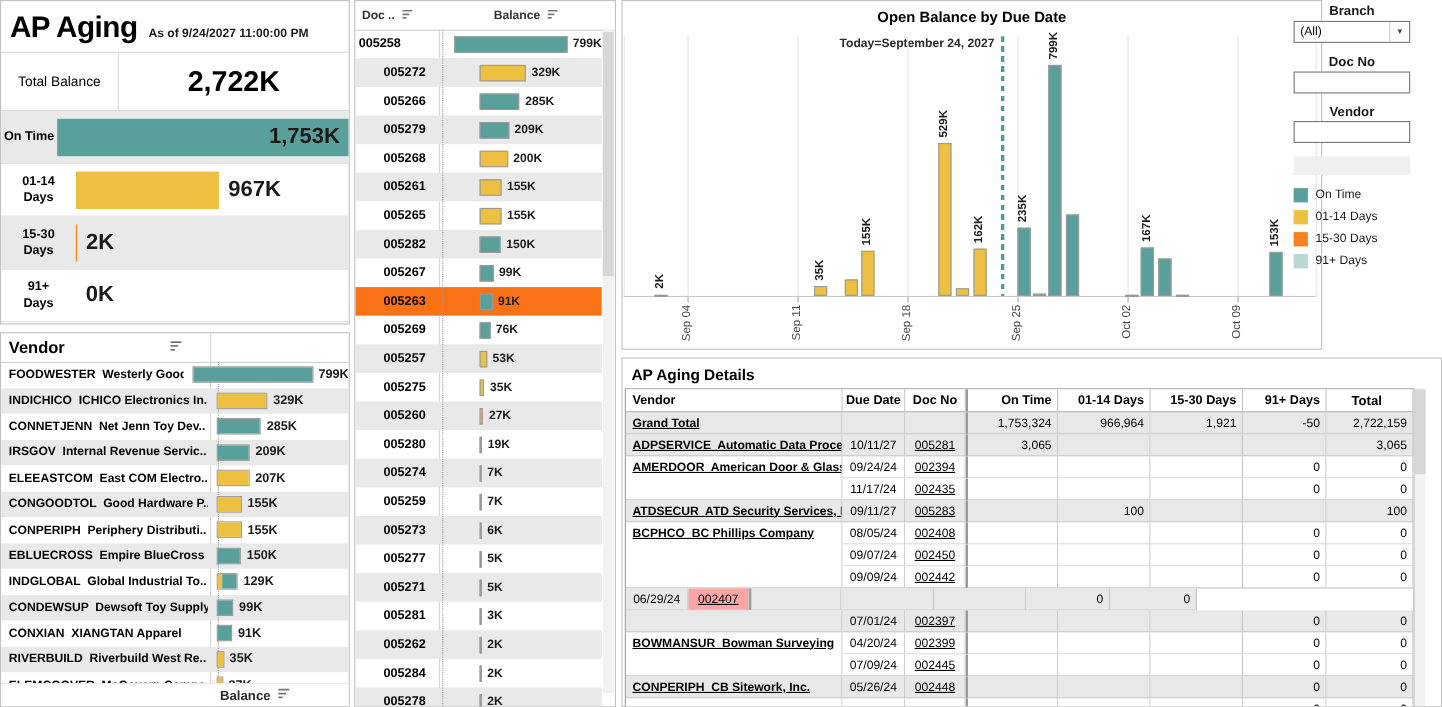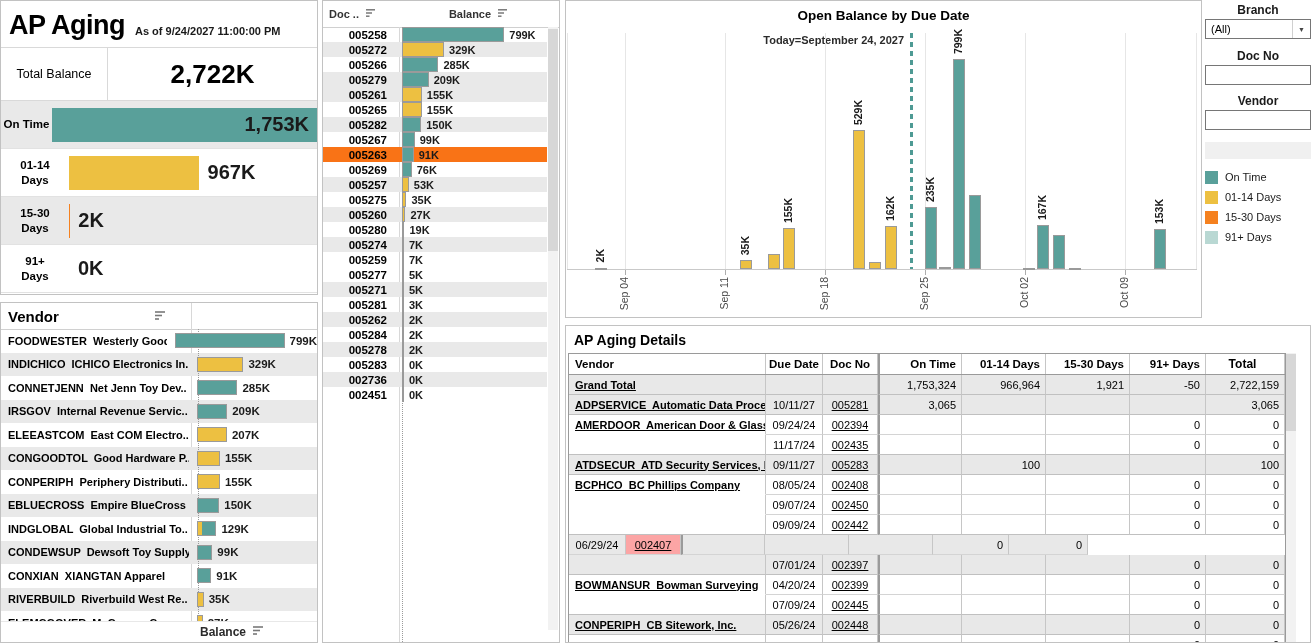--- a/index.html
+++ b/index.html
@@ -30,38 +30,38 @@
   .vval{font-size:11.5px;font-weight:600;margin-left:5px;color:#1a1a1a;}
   .col-divider{position:absolute;top:0;bottom:0;width:0;border-left:1px solid #d8d8d8;}
   .zero-line{position:absolute;top:0;bottom:0;width:0;border-left:1px dotted #9a9a9a;}
   .vp-foot{position:absolute;left:0;right:0;bottom:0;height:20px;background:#fff;display:flex;align-items:center;justify-content:flex-end;padding-right:52px;font-size:12px;font-weight:600;color:#2b2b2b;border-top:1px solid #e8e8e8;}
   
   #p-doc{left:322px;top:0;width:238px;height:643px;}
   .dp-head{height:26px;display:flex;align-items:center;border-bottom:1px solid #d0d0d0;font-size:11px;font-weight:600;color:#333;}
   .dp-head .dh-doc{width:76px;padding-left:6px;box-sizing:border-box;display:flex;align-items:center;}
   .dp-head .dh-bal{flex:1;display:flex;align-items:center;justify-content:center;}
   .drows{position:absolute;top:26px;left:0;right:12px;bottom:0;}
-  .drow{height:15px;display:flex;align-items:center;}
+  .drow{height:26px;display:flex;align-items:center;gap:34px;}
   .ddoc{width:72px;text-align:right;padding-right:8px;font-size:11.5px;font-weight:600;box-sizing:border-box;}
   .dbarzone{flex:1;display:flex;align-items:center;height:100%;position:relative;padding-left:7px;}
   .dbar{height:15px;box-sizing:border-box;}
   .dval{font-size:11px;font-weight:600;margin-left:5px;color:#1a1a1a;}
   .vscroll{position:absolute;width:12px;}
   .vscroll .track{position:absolute;left:1px;right:1px;top:0;bottom:0;background:#f2f2f2;}
   .vscroll .thumb{position:absolute;left:1px;right:1px;background:#d7d7d7;}
   
   #p-chart{left:565px;top:0;width:637px;height:318px;}
   .chart-title{text-align:center;font-size:13.5px;font-weight:700;padding-top:7px;}
   .chart-annotation{position:absolute;top:33px;right:297px;font-size:11px;font-weight:600;color:#2b2b2b;white-space:nowrap;}
   .vtext{writing-mode:vertical-rl;transform:rotate(180deg);position:absolute;white-space:nowrap;}
   .cbar{position:absolute;box-sizing:border-box;border:1px solid #9a9a9a;}
   .cbar-label{font-size:10.5px;font-weight:600;color:#1a1a1a;}
   .ctick-label{font-size:10.5px;color:#4a4a4a;}
   
-  #sidebar{position:absolute;left:1205px;top:0;width:106px;height:320px;}
+  #sidebar{position:absolute;left:1176px;top:0;width:106px;height:320px;}
   .sb-label{text-align:center;font-size:12px;font-weight:700;color:#1a1a1a;}
   .sb-box{border:1px solid #767676;background:#fff;height:20px;box-sizing:border-box;margin-top:2px;display:flex;align-items:center;}
   .sb-dd-text{flex:1;font-size:11px;padding-left:5px;}
   .sb-caret{font-size:7px;color:#444;padding:0 5px;border-left:1px solid #d0d0d0;height:100%;display:flex;align-items:center;}
   .sb-input{width:100%;height:20px;border:1px solid #767676;box-sizing:border-box;font-size:11px;padding:0 4px;font-family:inherit;}
   .legend-block{height:17px;background:#f0f0f0;margin-top:12px;}
   .leg-item{display:flex;align-items:center;height:20px;}
   .leg-swatch{width:13px;height:13px;margin-right:7px;}
   .leg-label{font-size:11px;color:#1a1a1a;}
   
@@ -336,20 +336,27 @@
           <span class="dval">285K</span>
         </div>
       </div>
       <div class="drow" style="background: rgb(233, 233, 233);">
         <span class="ddoc">005279</span>
         <div class="dbarzone">
           <div class="dbar" style="width: 26.752px; background: rgb(89, 160, 154); border: 1px solid rgb(154, 154, 154);"></div>
           <span class="dval">209K</span>
         </div>
       </div>
+      <div class="drow">
+        <span class="ddoc">005268</span>
+        <div class="dbarzone">
+          <div class="dbar" style="width: 25.6px; background: rgb(237, 192, 65); border: 1px solid rgb(154, 154, 154);"></div>
+          <span class="dval">200K</span>
+        </div>
+      </div>
       <div class="drow" style="background: rgb(233, 233, 233);">
         <span class="ddoc">005261</span>
         <div class="dbarzone">
           <div class="dbar" style="width: 19.84px; background: rgb(237, 192, 65); border: 1px solid rgb(154, 154, 154);"></div>
           <span class="dval">155K</span>
         </div>
       </div>
       <div class="drow">
         <span class="ddoc">005265</span>
         <div class="dbarzone">
@@ -418,20 +425,27 @@
         <div class="dbarzone">
           <div class="dbar" style="width: 1.5px; background: rgb(237, 192, 65); border: 1px solid rgb(154, 154, 154);"></div>
           <span class="dval">7K</span>
         </div>
       </div>
       <div class="drow">
         <span class="ddoc">005259</span>
         <div class="dbarzone">
           <div class="dbar" style="width: 1.5px; background: rgb(89, 160, 154); border: 1px solid rgb(154, 154, 154);"></div>
           <span class="dval">7K</span>
+        </div>
+      </div>
+      <div class="drow" style="background: rgb(233, 233, 233);">
+        <span class="ddoc">005273</span>
+        <div class="dbarzone">
+          <div class="dbar" style="width: 1.5px; background: rgb(237, 192, 65); border: 1px solid rgb(154, 154, 154);"></div>
+          <span class="dval">6K</span>
         </div>
       </div>
       <div class="drow">
         <span class="ddoc">005277</span>
         <div class="dbarzone">
           <div class="dbar" style="width: 1.5px; background: rgb(89, 160, 154); border: 1px solid rgb(154, 154, 154);"></div>
           <span class="dval">5K</span>
         </div>
       </div>
       <div class="drow" style="background: rgb(233, 233, 233);">

